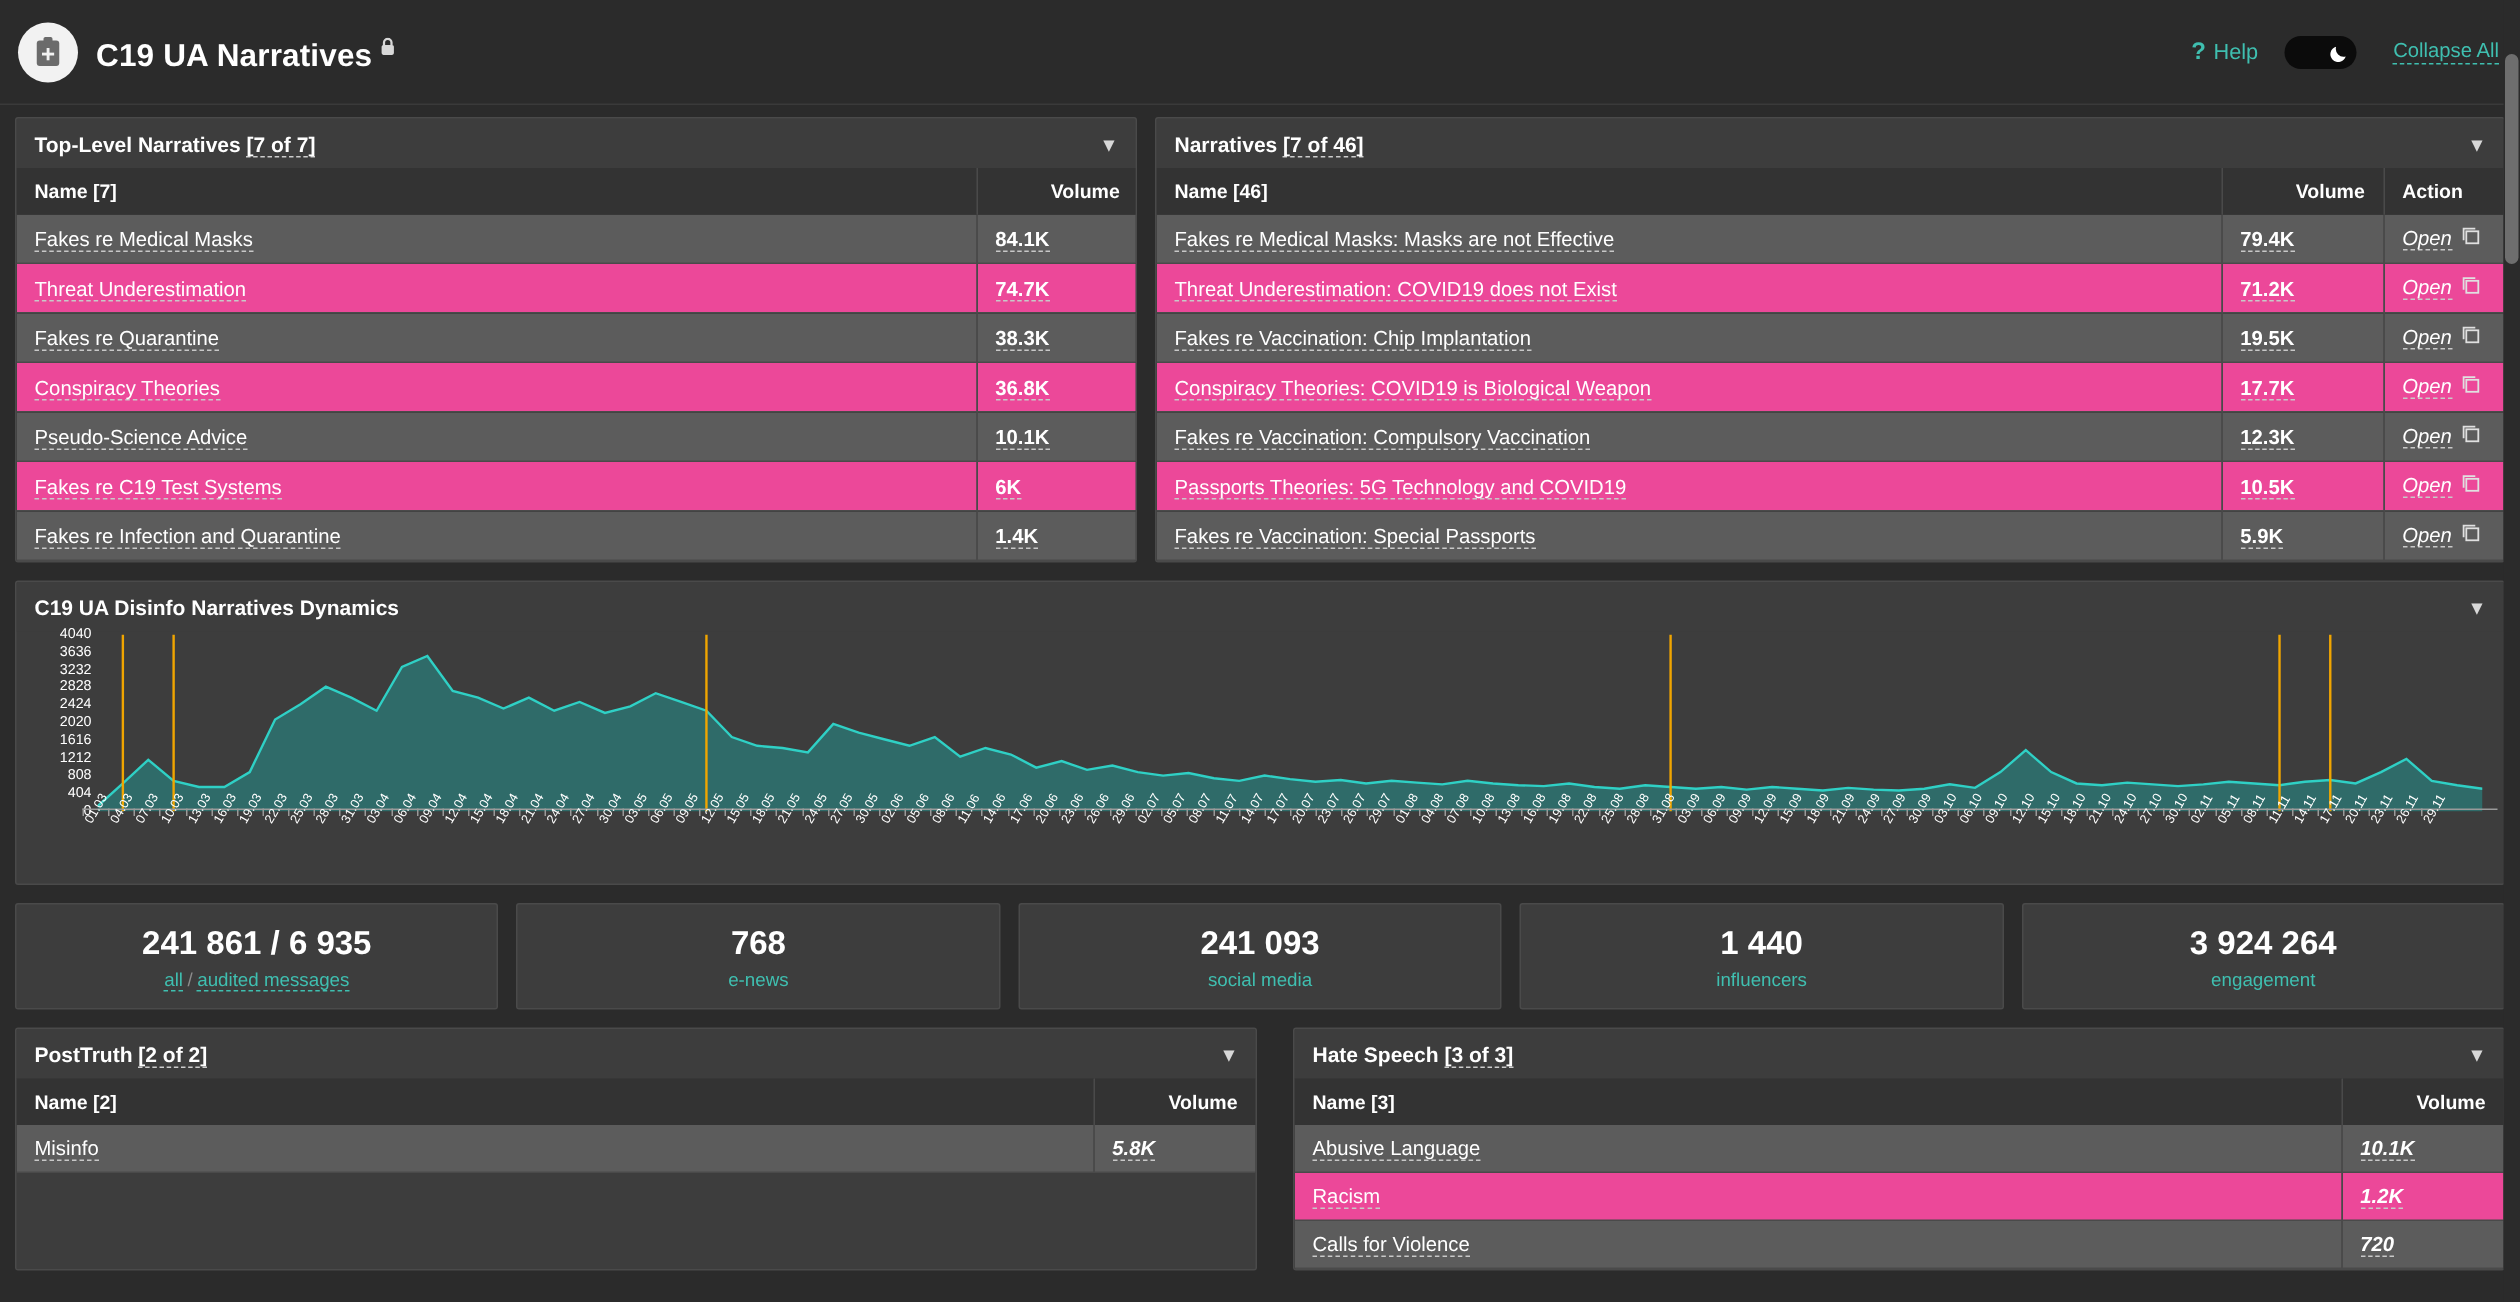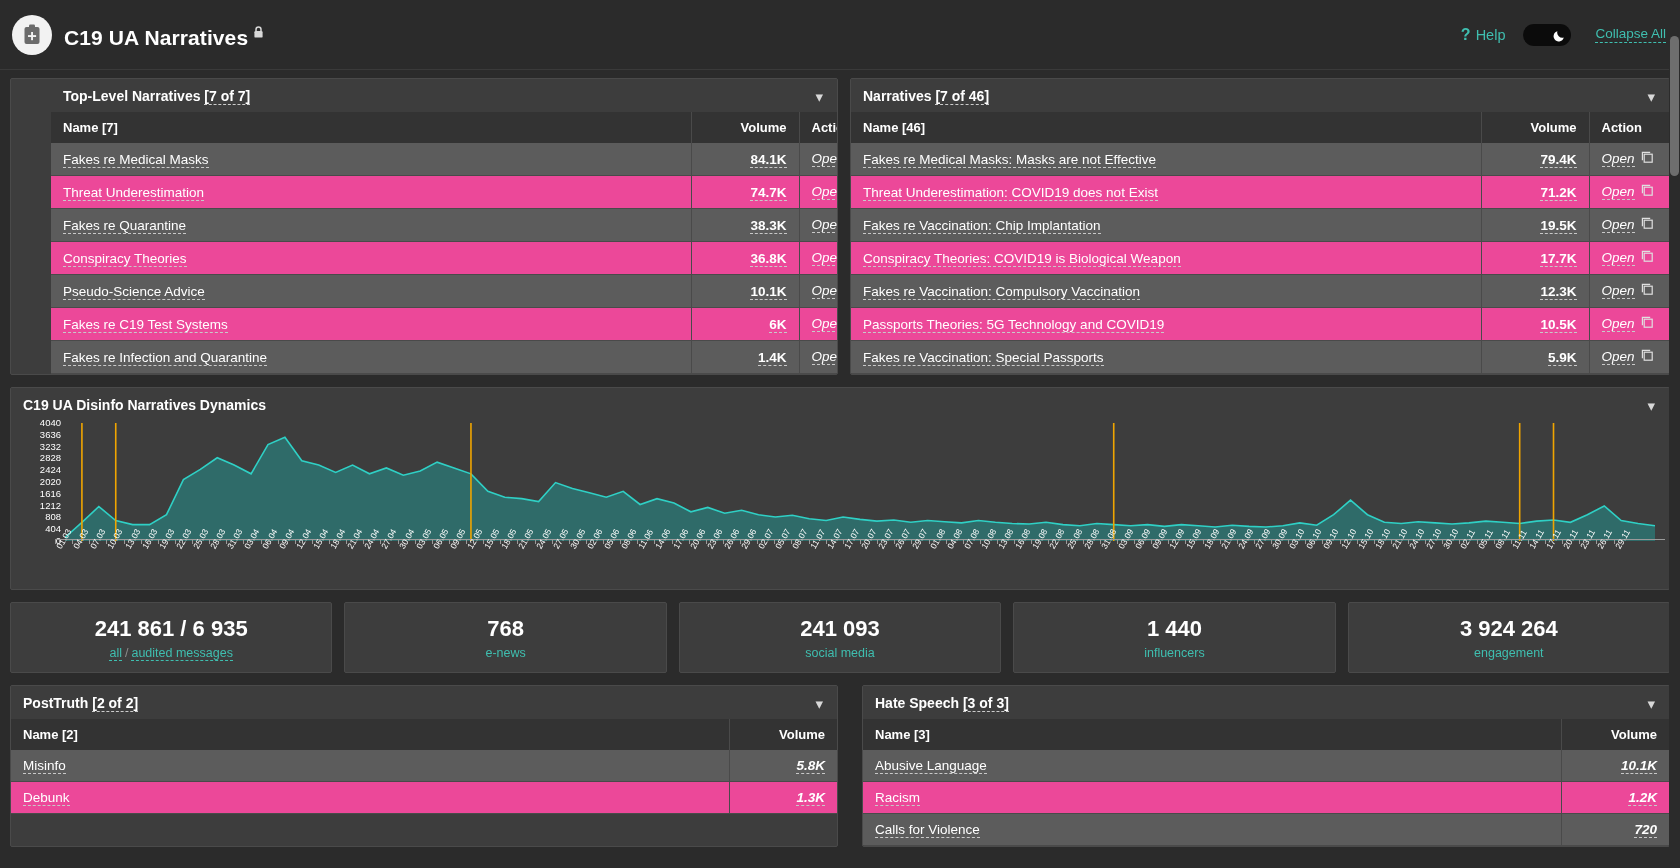--- a/index.html
+++ b/index.html
@@ -95,21 +95,21 @@
   table.tbl th.num { text-align: right; }
   table.tbl td {
     font-size: 13.5px; padding: 8px 12px;
     border-right: 1px solid #4a4a4a;
     border-bottom: 1px solid #4a4a4a;
     white-space: nowrap; overflow: hidden; text-overflow: ellipsis;
   }
   table.tbl td:last-child { border-right: none; font-style: italic; }
   table.tbl tr.odd td { background: #5c5c5c; }
   table.tbl tr.even td { background: #ec4899; }
-  td.num { text-align: right; }
+  td.num { text-align: left; }
   .dlink {
     color: #ffffff; border-bottom: 1px dashed #c8c8c8;
     cursor: pointer; text-decoration: none;
   }
   .dlink.b { font-weight: bold; }
   .act-cell { display: flex; align-items: center; justify-content: flex-start; gap: 6px; }
   .copy-ico { flex: none; }
 
   
   .chart-panel { margin-top: 12px; text-align: right; }
@@ -202,21 +202,21 @@
         </svg>
     </span>
   </div>
   <div class="collapse-all">Collapse All</div>
 </div>
 
 <div class="wrap">
 
   <div class="row">
 
-    <div class="panel" style="width:828px;padding-left:40px;">
+    <div class="panel" style="width:748px;">
       <div class="panel-head">
         <div class="panel-title">
           <span>Top-Level Narratives</span>
           <span class="count">[7 of 7]</span>
         </div>
         <div class="sp"></div>
         <div class="chev">▾</div>
       </div>
       <table class="tbl">
         <colgroup>
@@ -712,24 +712,20 @@
             <tr>
           <th>Name [2]</th>
           <th class="num">Volume</th>
         </tr>
           </thead>
         <tbody>
           <tr class="odd">
               <td><span class="dlink">Misinfo</span></td>
               <td class="num"><span class="dlink b">5.8K</span></td>
             </tr>
-          <tr class="even">
-              <td><span class="dlink">Debunk</span></td>
-              <td class="num"><span class="dlink b">1.3K</span></td>
-            </tr>
         </tbody>
       </table>
     </div>
 
     <div class="panel" style="flex:1;">
       <div class="panel-head">
         <div class="panel-title">
           <span>Hate Speech</span>
           <span class="count">[3 of 3]</span>
         </div>

